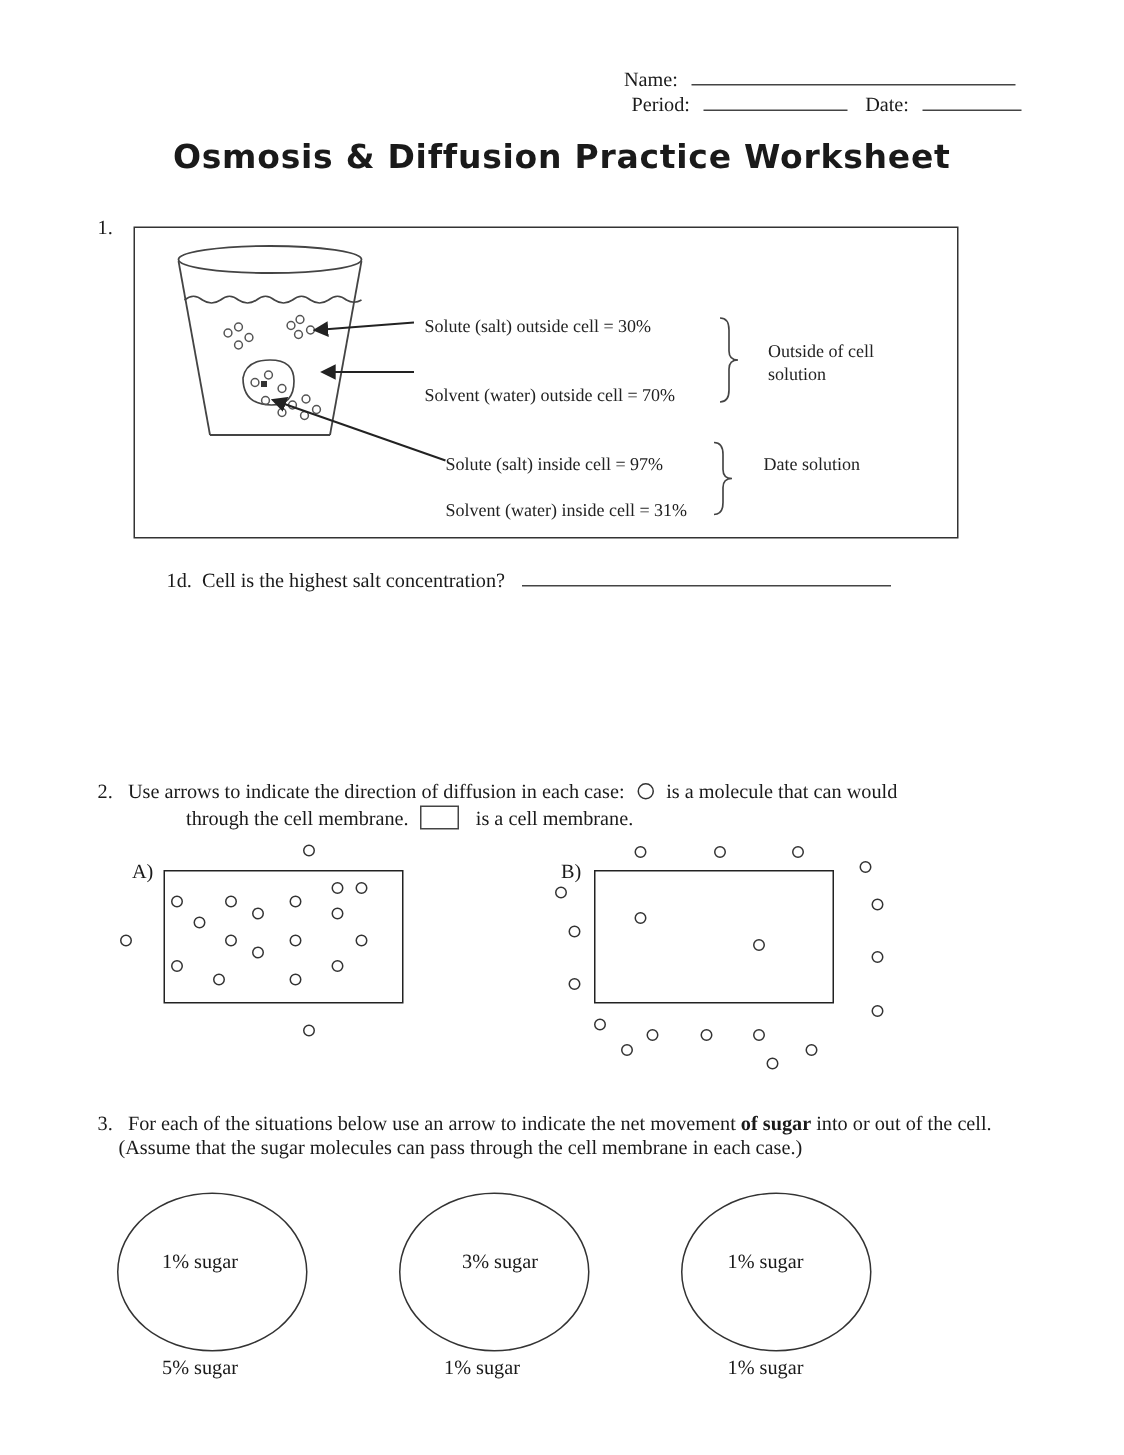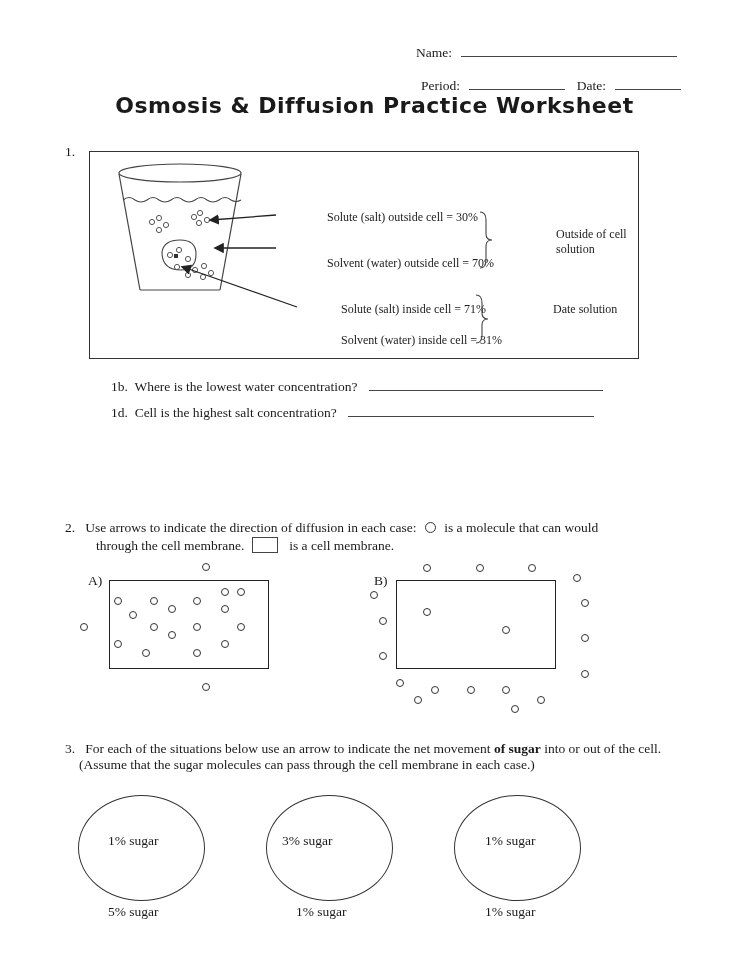--- a/index.html
+++ b/index.html
@@ -4,35 +4,35 @@
 <style>
   html, body { margin: 0; padding: 0; background: #ffffff; }
   body { width: 749px; height: 970px; position: relative; overflow: hidden;
          font-family: "Liberation Serif", "DejaVu Serif", serif; color: #1a1a1a; }
   .abs { position: absolute; }
   .txt { font-size: 13.5px; line-height: 16px; white-space: nowrap; }
   .blank { display: inline-block; border-bottom: 1px solid #444; height: 12px; vertical-align: baseline; }
   .title { font-family: "DejaVu Sans", sans-serif; font-weight: bold; font-size: 22px;
            letter-spacing: 0.5px; left: 0; width: 749px; text-align: center; top: 93px; }
   .fig1 { left: 89px; top: 151px; width: 550px; height: 208px; border: 1.5px solid #333; box-sizing: border-box; }
-  .lbl { font-size: 12px; color: #222; margin-left: 44px; }
+  .lbl { font-size: 12px; color: #222; }
   .mol { position: absolute; width: 8px; height: 8px; border: 1.3px solid #333; border-radius: 50%; box-sizing: border-box; }
   .cellbox { position: absolute; border: 1.6px solid #222; box-sizing: border-box; }
   .ellipse { position: absolute; border: 1.3px solid #333; border-radius: 50%; box-sizing: border-box; }
   .eltext { position: absolute; font-size: 13.5px; white-space: nowrap; }
   b { font-weight: bold; }
 </style>
 </head>
 <body>
 
 <div class="abs txt" style="left:416px; top:44px;">
   <span>Name:</span>
   <span class="blank" style="width:216px; margin-left:6px;"></span>
 </div>
-<div class="abs txt" style="left:421px; top:61px;margin-top:16px;">
+<div class="abs txt" style="left:421px; top:61px;">
   <span>Period:</span>
   <span class="blank" style="width:96px; margin-left:6px;"></span>
   <span style="margin-left:8px;">Date:</span>
   <span class="blank" style="width:66px; margin-left:6px;"></span>
 </div>
 
 <div class="abs title">Osmosis &amp; Diffusion Practice Worksheet</div>
 
 <div class="abs txt" style="left:65px; top:144px;">1.</div>
 
@@ -77,49 +77,44 @@
     </defs>
     <line x1="186" y1="63" x2="121" y2="68" stroke="#222" stroke-width="1.3" marker-end="url(#ah)"></line>
     <line x1="186" y1="96" x2="126" y2="96" stroke="#222" stroke-width="1.3" marker-end="url(#ah)"></line>
     <line x1="207" y1="155" x2="93" y2="115" stroke="#222" stroke-width="1.3" marker-end="url(#ah)"></line>
 
     <path d="M390 60 q6 0 6 8 v14 q0 6 6 6 q-6 0 -6 6 v14 q0 8 -6 8" fill="none" stroke="#444" stroke-width="1.1"></path>
     <path d="M386 143 q6 0 6 8 v10 q0 6 6 6 q-6 0 -6 6 v10 q0 8 -6 8" fill="none" stroke="#444" stroke-width="1.1"></path>
   </svg>
   <div class="abs lbl" style="left:193px; top:58px;">Solute (salt) outside cell = 30%</div>
   <div class="abs lbl" style="left:193px; top:104px;">Solvent (water) outside cell = 70%</div>
-  <div class="abs lbl" style="left:207px; top:150px;">Solute (salt) inside cell = 71%</div>
+  <div class="abs lbl" style="left:207px; top:150px;">Solute (salt) inside cell = 97%</div>
   <div class="abs lbl" style="left:207px; top:181px;">Solvent (water) inside cell = 31%</div>
   <div class="abs lbl" style="left:422px; top:75px; line-height:15px;">
     <div>Outside of cell</div>
     <div>solution</div>
   </div>
   <div class="abs lbl" style="left:419px; top:150px;">Date solution</div>
 </div>
 
 <div class="abs" style="left:111px; top:378px;">
-  <div class="txt" style="height:26px;">
-    <span>1b.</span>&nbsp;
-    <span>Where is the lowest water concentration?</span>
-    <span class="blank" style="width:234px; margin-left:8px;"></span>
-  </div>
   <div class="txt" style="height:26px;">
     <span>1d.</span>&nbsp;
     <span>Cell is the highest salt concentration?</span>
     <span class="blank" style="width:246px; margin-left:8px;"></span>
   </div>
 </div>
 
 <div class="abs txt" style="left:65px; top:520px;">
   <span>2.</span>&nbsp;&nbsp;
   <span>Use arrows to indicate the direction of diffusion in each case:</span>
   <span style="display:inline-block; width:9px; height:9px; border:1.3px solid #333; border-radius:50%; margin:0 5px; vertical-align:-1px;"></span>
   <span>is a molecule that can would</span>
 </div>
-<div class="abs txt" style="left:96px; top:537px;">
+<div class="abs txt" style="left:124px; top:537px;">
   <span>through the cell membrane.</span>
   <span style="display:inline-block; width:24px; height:14px; border:1px solid #444; margin:0 8px 0 4px; vertical-align:-3px;"></span>
   <span>is a cell membrane.</span>
 </div>
 
 <div class="abs txt" style="left:88px; top:573px;">A)</div>
 <div class="cellbox" style="left:109px; top:580px; width:160px; height:89px;"></div>
 <div id="molsA">
     <div class="mol" style="left: 202px; top: 563px;"></div>
     <div class="mol" style="left: 114px; top: 597px;"></div>
@@ -172,18 +167,18 @@
   <b>of sugar</b>
   <span>into or out of the cell.</span>
 </div>
 <div class="abs txt" style="left:79px; top:757px;">(Assume that the sugar molecules can pass through the cell membrane in each case.)</div>
 
 <div class="ellipse" style="left:78px; top:795px; width:127px; height:106px;"></div>
 <div class="eltext" style="left:108px; top:833px;">1% sugar</div>
 <div class="eltext" style="left:108px; top:904px;">5% sugar</div>
 
 <div class="ellipse" style="left:266px; top:795px; width:127px; height:106px;"></div>
-<div class="eltext" style="left:282px; top:833px;">3% sugar</div>
+<div class="eltext" style="left:308px; top:833px;">3% sugar</div>
 <div class="eltext" style="left:296px; top:904px;">1% sugar</div>
 
 <div class="ellipse" style="left:454px; top:795px; width:127px; height:106px;"></div>
 <div class="eltext" style="left:485px; top:833px;">1% sugar</div>
 <div class="eltext" style="left:485px; top:904px;">1% sugar</div>
 
 </body></html>

